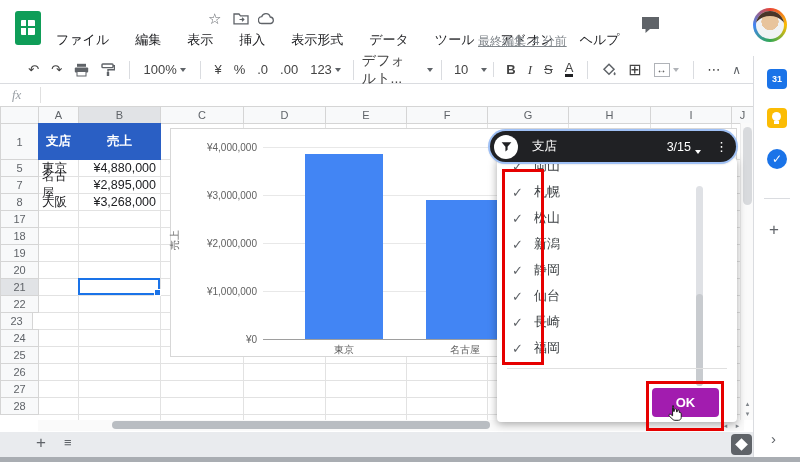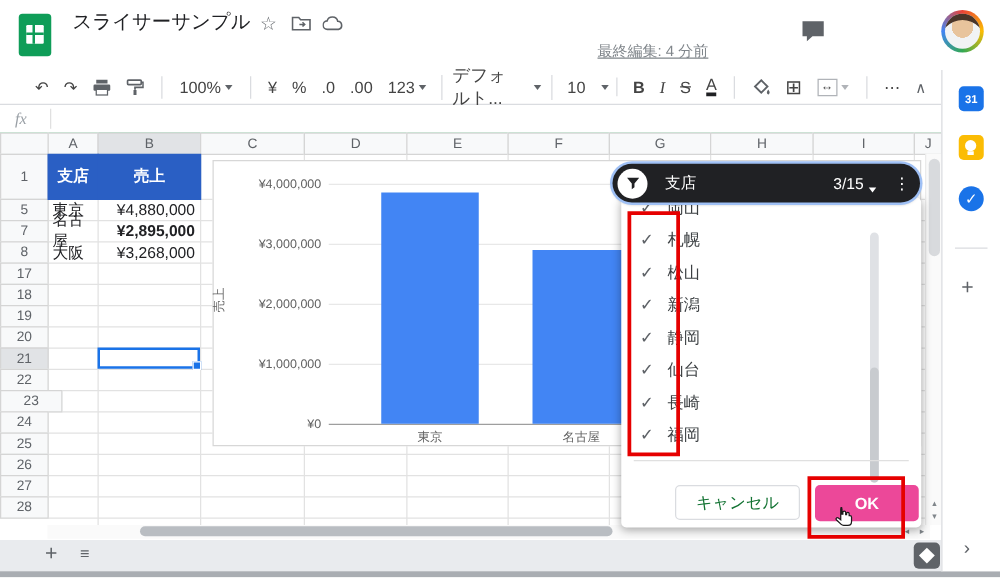--- a/index.html
+++ b/index.html
@@ -75,21 +75,21 @@
      box-shadow:0 2px 8px rgba(0,0,0,.35);z-index:5;overflow:hidden;}
   #slicer-list{position:absolute;left:0;top:-5px;width:240px;}
   .sl-item{height:26px;display:flex;align-items:center;font-size:13px;color:#3c4043;}
   .sl-check{width:16px;margin-left:15px;color:#5f6368;font-size:13px;}
   .sl-label{margin-left:6px;}
   #panel-scroll{position:absolute;left:199px;top:28px;width:7px;height:200px;background:#dfe1e5;border-radius:4px;}
   #panel-scroll .lower{position:absolute;left:0;top:108px;width:7px;height:92px;background:#c8cbcf;border-radius:4px;}
   #panel-div{position:absolute;left:10px;top:210px;width:220px;height:1px;background:#e0e0e0;}
   #cancel-btn{position:absolute;left:43px;top:230px;width:100px;height:28px;background:#fff;border:1px solid #dadce0;
      border-radius:4px;color:#137333;font-size:13px;display:flex;align-items:center;justify-content:center;box-sizing:border-box;}
-  #ok-btn{position:absolute;left:155px;top:230px;width:83px;height:29px;background:#ec4899;border-radius:4px;
+  #ok-btn{position:absolute;left:155px;top:230px;width:67px;height:29px;background:#a21caf;border-radius:4px;
      color:#fff;font-size:13px;font-weight:bold;display:flex;align-items:center;justify-content:center;}
   .red-box{position:absolute;border:3px solid #e60000;z-index:7;}
   #cursor{position:absolute;left:666px;top:404px;z-index:8;}
   
   #vscroll{position:absolute;left:740px;top:123px;width:14px;height:297px;background:#fafafa;border-left:1px solid #ebebeb;}
   #vthumb{position:absolute;left:2px;top:4px;width:9px;height:78px;background:#d8dadd;border-radius:5px;}
   .varrow{position:absolute;left:741px;width:13px;height:10px;font-size:7px;color:#80868b;text-align:center;line-height:10px;}
   #hscroll{position:absolute;left:38px;top:420px;width:706px;height:11px;background:#fafafa;}
   #hthumb{position:absolute;left:74px;top:1px;width:378px;height:8px;background:#b9bdc2;border-radius:4px;}
   .harrow{position:absolute;top:1px;width:11px;height:9px;font-size:7px;color:#80868b;text-align:center;line-height:9px;}
@@ -118,32 +118,42 @@
 </style>
 </head>
 <body>
 
 <div id="app">
 
   <div id="titlebar">
     <div id="sheets-logo">
         <div class="grid"></div>
       </div>
-    <div id="doc-title">スライサーサンプル</div>
     <div class="tb-ic" style="left:208px;font-size:15px;">☆</div>
     <div class="tb-ic" style="left:233px;top:12px;">
       <svg width="16" height="13" viewBox="0 0 16 13">
           <path d="M1 2h5l1.5 1.8H15v8H1z" fill="none" stroke="#5f6368" stroke-width="1.3"></path>
           <path d="M6.5 7.5h4M9 5.8l1.8 1.7L9 9.2" stroke="#5f6368" stroke-width="1.2" fill="none"></path>
         </svg>
     </div>
     <div class="tb-ic" style="left:258px;top:12px;">
       <svg width="17" height="13" viewBox="0 0 17 13">
           <path d="M4 11.5a3.4 3.4 0 0 1-.3-6.8A4.4 4.4 0 0 1 12.2 5a3.3 3.3 0 0 1 .6 6.5z" fill="none" stroke="#5f6368" stroke-width="1.3"></path>
         </svg>
+    </div>
+    <div id="menubar">
+      <span>ファイル</span>
+      <span>編集</span>
+      <span>表示</span>
+      <span>挿入</span>
+      <span>表示形式</span>
+      <span>データ</span>
+      <span>ツール</span>
+      <span>アドオン</span>
+      <span>ヘルプ</span>
     </div>
     <div id="last-edit">最終編集: 4 分前</div>
     <div id="comment-btn">
       <svg width="22" height="20" viewBox="0 0 22 20">
           <path d="M2 2h17v12h-9l-4.5 4v-4H2z" fill="#5f6368"></path>
         </svg>
     </div>
     <div id="avatar">
         <div class="face"></div>
       </div>
@@ -249,37 +259,37 @@
       <div class="rowhdr" style="left: 0px; top: 227px; width: 39px; height: 18px; line-height: 17px;">18</div>
       <div class="hline" style="left: 38px; top: 261px; width: 715px;"></div>
       <div class="rowhdr" style="left: 0px; top: 244px; width: 39px; height: 18px; line-height: 17px;">19</div>
       <div class="hline" style="left: 38px; top: 278px; width: 715px;"></div>
       <div class="rowhdr" style="left: 0px; top: 261px; width: 39px; height: 18px; line-height: 17px;">20</div>
       <div class="hline" style="left: 38px; top: 295px; width: 715px;"></div>
       <div class="rowhdr sel" style="left: 0px; top: 278px; width: 39px; height: 18px; line-height: 17px;">21</div>
       <div class="hline" style="left: 38px; top: 312px; width: 715px;"></div>
       <div class="rowhdr" style="left: 0px; top: 295px; width: 39px; height: 18px; line-height: 17px;">22</div>
       <div class="hline" style="left: 38px; top: 329px; width: 715px;"></div>
-      <div class="rowhdr" style="left: 0px; top: 312px; width: 50px; height: 18px; line-height: 17px;">23</div>
+      <div class="rowhdr" style="left: 0px; top: 312px; width: 33px; height: 18px; line-height: 17px;">23</div>
       <div class="hline" style="left: 38px; top: 346px; width: 715px;"></div>
       <div class="rowhdr" style="left: 0px; top: 329px; width: 39px; height: 18px; line-height: 17px;">24</div>
       <div class="hline" style="left: 38px; top: 363px; width: 715px;"></div>
       <div class="rowhdr" style="left: 0px; top: 346px; width: 39px; height: 18px; line-height: 17px;">25</div>
       <div class="hline" style="left: 38px; top: 380px; width: 715px;"></div>
       <div class="rowhdr" style="left: 0px; top: 363px; width: 39px; height: 18px; line-height: 17px;">26</div>
       <div class="hline" style="left: 38px; top: 397px; width: 715px;"></div>
       <div class="rowhdr" style="left: 0px; top: 380px; width: 39px; height: 18px; line-height: 17px;">27</div>
       <div class="hline" style="left: 38px; top: 414px; width: 715px;"></div>
       <div class="rowhdr" style="left: 0px; top: 397px; width: 39px; height: 18px; line-height: 17px;">28</div>
       <div class="thcell" style="left: 38px; top: 123px; width: 41px; height: 37px;">支店</div>
       <div class="thcell" style="left: 78px; top: 123px; width: 83px; height: 37px;">売上</div>
       <div class="cellL" style="left: 38px; top: 159px; width: 40px; height: 18px;">東京</div>
       <div class="cellR" style="left: 78px; top: 159px; width: 82px; height: 18px;">¥4,880,000</div>
       <div class="cellL" style="left: 38px; top: 176px; width: 40px; height: 18px;">名古屋</div>
-      <div class="cellR" style="left: 78px; top: 176px; width: 82px; height: 18px; font-weight: bold;">¥2,895,000</div>
+      <div class="cellR" style="left: 78px; top: 176px; width: 82px; height: 18px;">¥2,895,000</div>
       <div class="cellL" style="left: 38px; top: 193px; width: 40px; height: 18px;">大阪</div>
       <div class="cellR" style="left: 78px; top: 193px; width: 82px; height: 18px;">¥3,268,000</div>
     </div>
   <div id="sel-box">
       <div class="handle"></div>
     </div>
 
   <div id="chart">
     <div id="c-ytitle">売上</div>
   <div class="c-axis" style="left: 92px; top: 210px; width: 473px;"></div>
@@ -332,21 +342,20 @@
         </div>
         <div class="sl-item" style="">
           <div class="sl-check" style="">✓</div>
           <div class="sl-label" style="">福岡</div>
         </div>
       </div>
     <div id="panel-scroll">
         <div class="lower"></div>
       </div>
     <div id="panel-div"></div>
-    <div id="cancel-btn">キャンセル</div>
     <div id="ok-btn">OK</div>
   </div>
   <div id="slicer-pill">
     <div id="pill-circle">
       <svg width="13" height="13" viewBox="0 0 24 24">
           <path d="M3 4h18l-7 8.5V18l-4 3v-8.5z" fill="#202124"></path>
         </svg>
     </div>
     <span id="pill-title">支店</span>
     <span id="pill-count">

